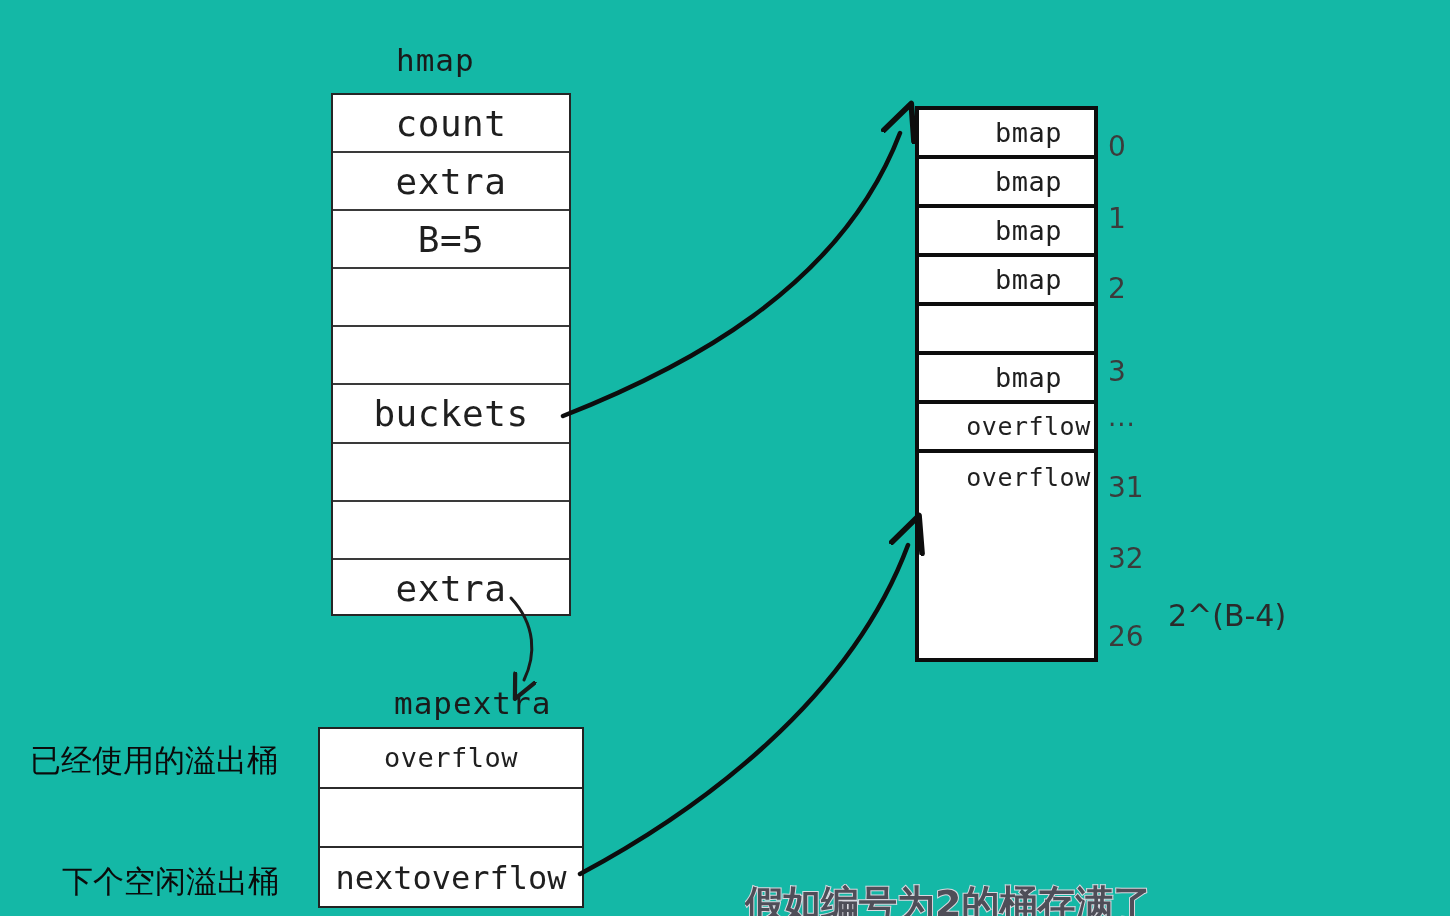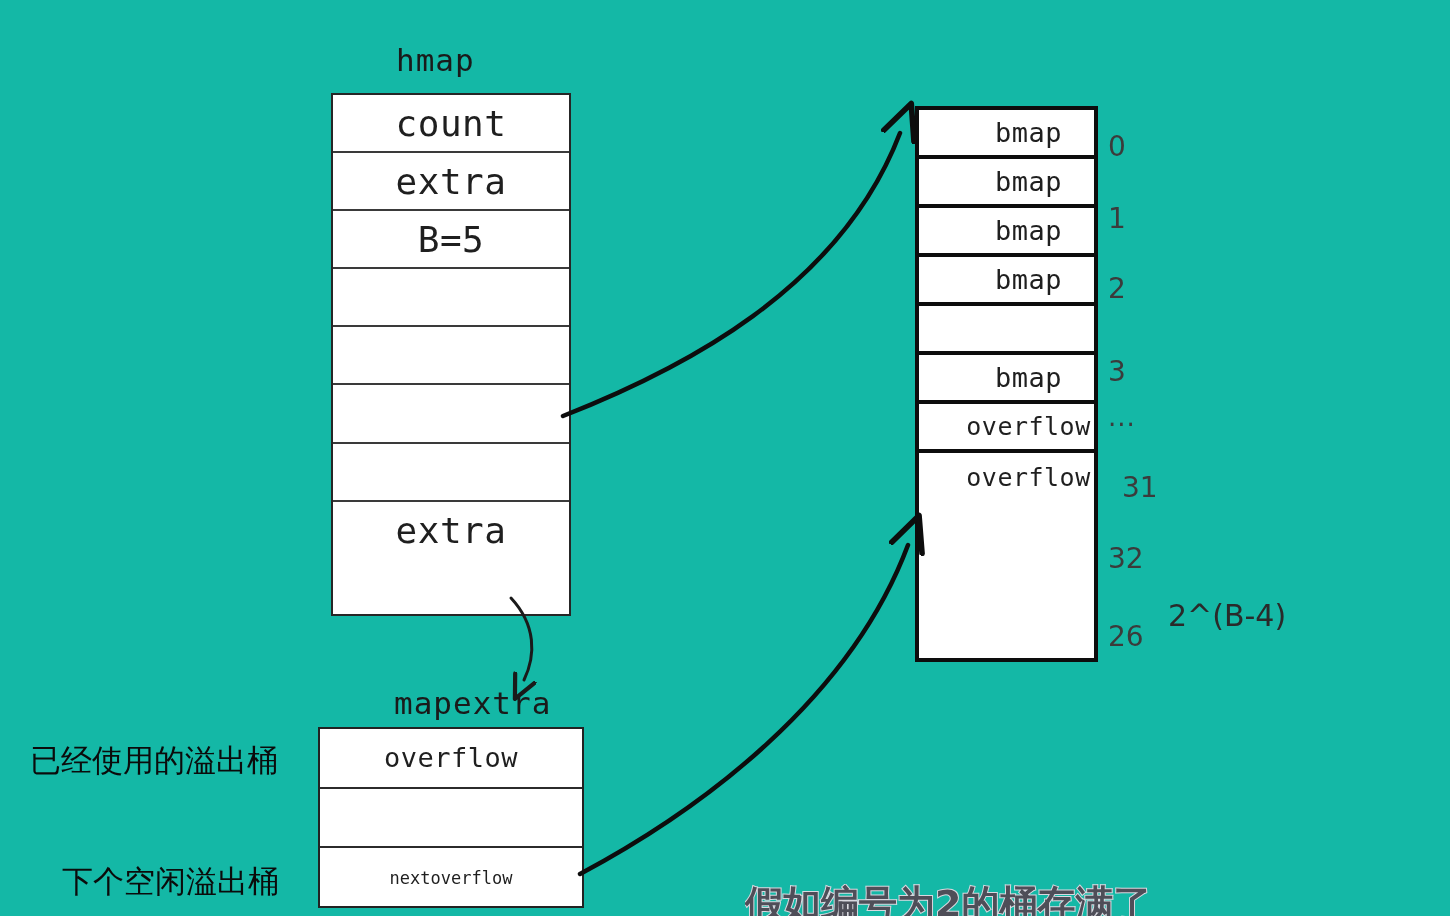--- a/index.html
+++ b/index.html
@@ -119,21 +119,21 @@
     border-bottom: 2px solid #2b2b2b;
     display: flex;
     align-items: center;
     justify-content: center;
     font-family: "DejaVu Sans Mono", "Liberation Mono", monospace;
     font-size: 27px;
     color: #1f1f1f;
     letter-spacing: 0.5px;
   }
   .mapextra-row:last-child { border-bottom: none; }
-  .mapextra-row.wide { font-size: 17px; letter-spacing: 0px; }
+  .mapextra-row.wide { font-size: 32px; letter-spacing: 0px; }
 
   
   .cn-label {
     position: absolute;
     font-family: "DejaVu Sans", "Liberation Sans", sans-serif;
     font-size: 31px;
     color: #0b0b0b;
     white-space: nowrap;
     font-weight: 500;
   }
@@ -170,20 +170,21 @@
 <div id="canvas">
 
   <div class="struct-title" style="left:396px; top:42px;">hmap</div>
 
   <div class="hmap-box">
     <div class="hmap-row">count</div>
     <div class="hmap-row">extra</div>
     <div class="hmap-row">B=5</div>
     <div class="hmap-row"></div>
     <div class="hmap-row"></div>
+    <div class="hmap-row">buckets</div>
     <div class="hmap-row"></div>
     <div class="hmap-row"></div>
     <div class="hmap-row">extra</div>
   </div>
 
   <div class="buckets-box">
     <div class="bucket-row">bmap</div>
     <div class="bucket-row">bmap</div>
     <div class="bucket-row">bmap</div>
     <div class="bucket-row">bmap</div>
@@ -191,21 +192,21 @@
     <div class="bucket-row">bmap</div>
     <div class="bucket-row ovf">overflow</div>
     <div class="bucket-row ovf">overflow</div>
   </div>
 
   <div class="bucket-index" style="top:130px;">0</div>
   <div class="bucket-index" style="top:202px;">1</div>
   <div class="bucket-index" style="top:272px;">2</div>
   <div class="bucket-index" style="top:355px;">3</div>
   <div class="bucket-index dots" style="top:402px;">...</div>
-  <div class="bucket-index" style="top:471px;margin-left:14px;">31</div>
+  <div class="bucket-index" style="top:471px;">31</div>
   <div class="bucket-index" style="top:542px;">32</div>
   <div class="bucket-index" style="top:620px;">26</div>
 
   <div class="size-note">2^(B-4)</div>
 
   <div class="struct-title" style="left:362px; top:685px;margin-left:32px;">mapextra</div>
 
   <div class="mapextra-box">
     <div class="mapextra-row">overflow</div>
     <div class="mapextra-row"></div>

